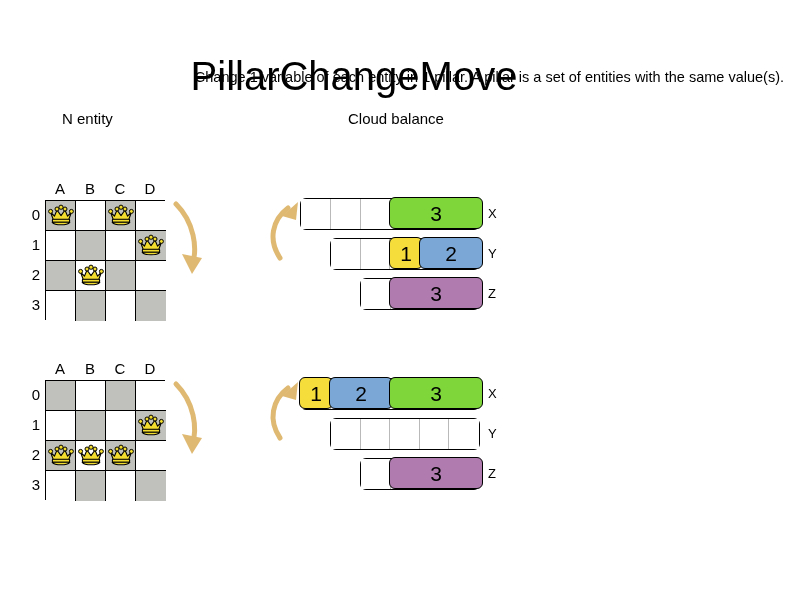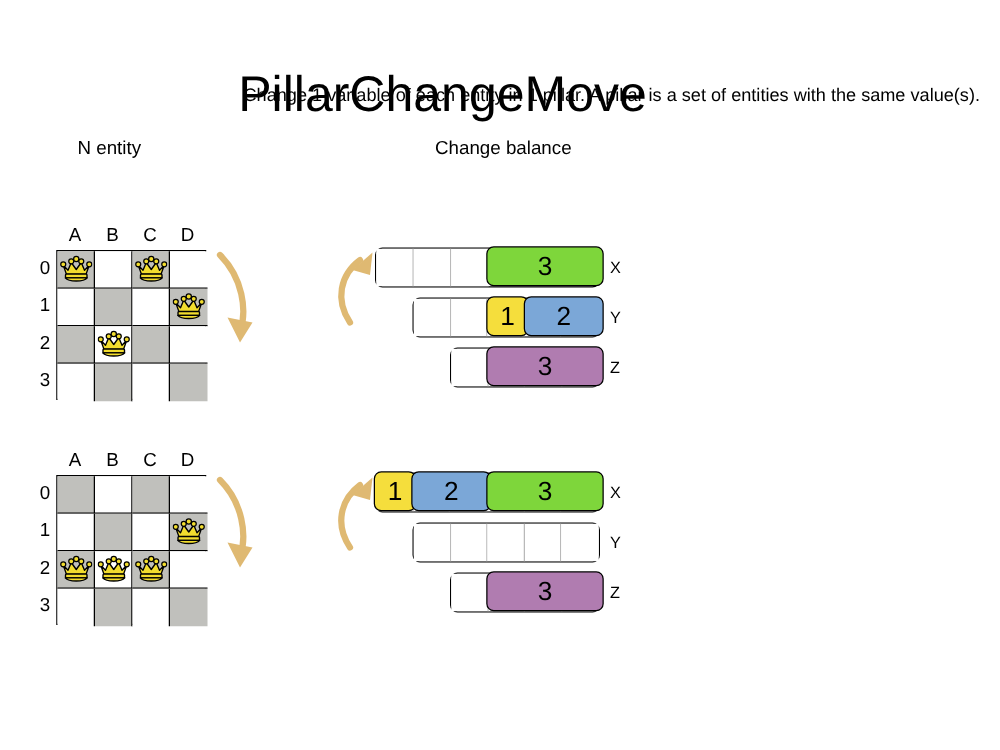--- a/index.html
+++ b/index.html
@@ -151,21 +151,21 @@
     text-align: left;
   }
 </style>
 </head>
 <body>
 
 <h1 id="title">PillarChangeMove</h1>
 <div id="subtitle">Change 1 variable of each entity in 1 pillar. A pillar is a set of entities with the same value(s).</div>
 
 <div class="section-heading" id="heading-nqueens">N entity</div>
-<div class="section-heading" id="heading-cloud">Change balance</div>
+<div class="section-heading" id="heading-cloud">Cloud balance</div>
 
 <div class="board-block" id="board-block-top">
     <div class="col-label" style="left:15px;">A</div>
     <div class="col-label" style="left:45px;">B</div>
     <div class="col-label" style="left:75px;">C</div>
     <div class="col-label" style="left:105px;">D</div>
     <div class="row-label" style="top:20px;">0</div>
     <div class="row-label" style="top:50px;">1</div>
     <div class="row-label" style="top:80px;">2</div>
     <div class="row-label" style="top:110px;">3</div>

